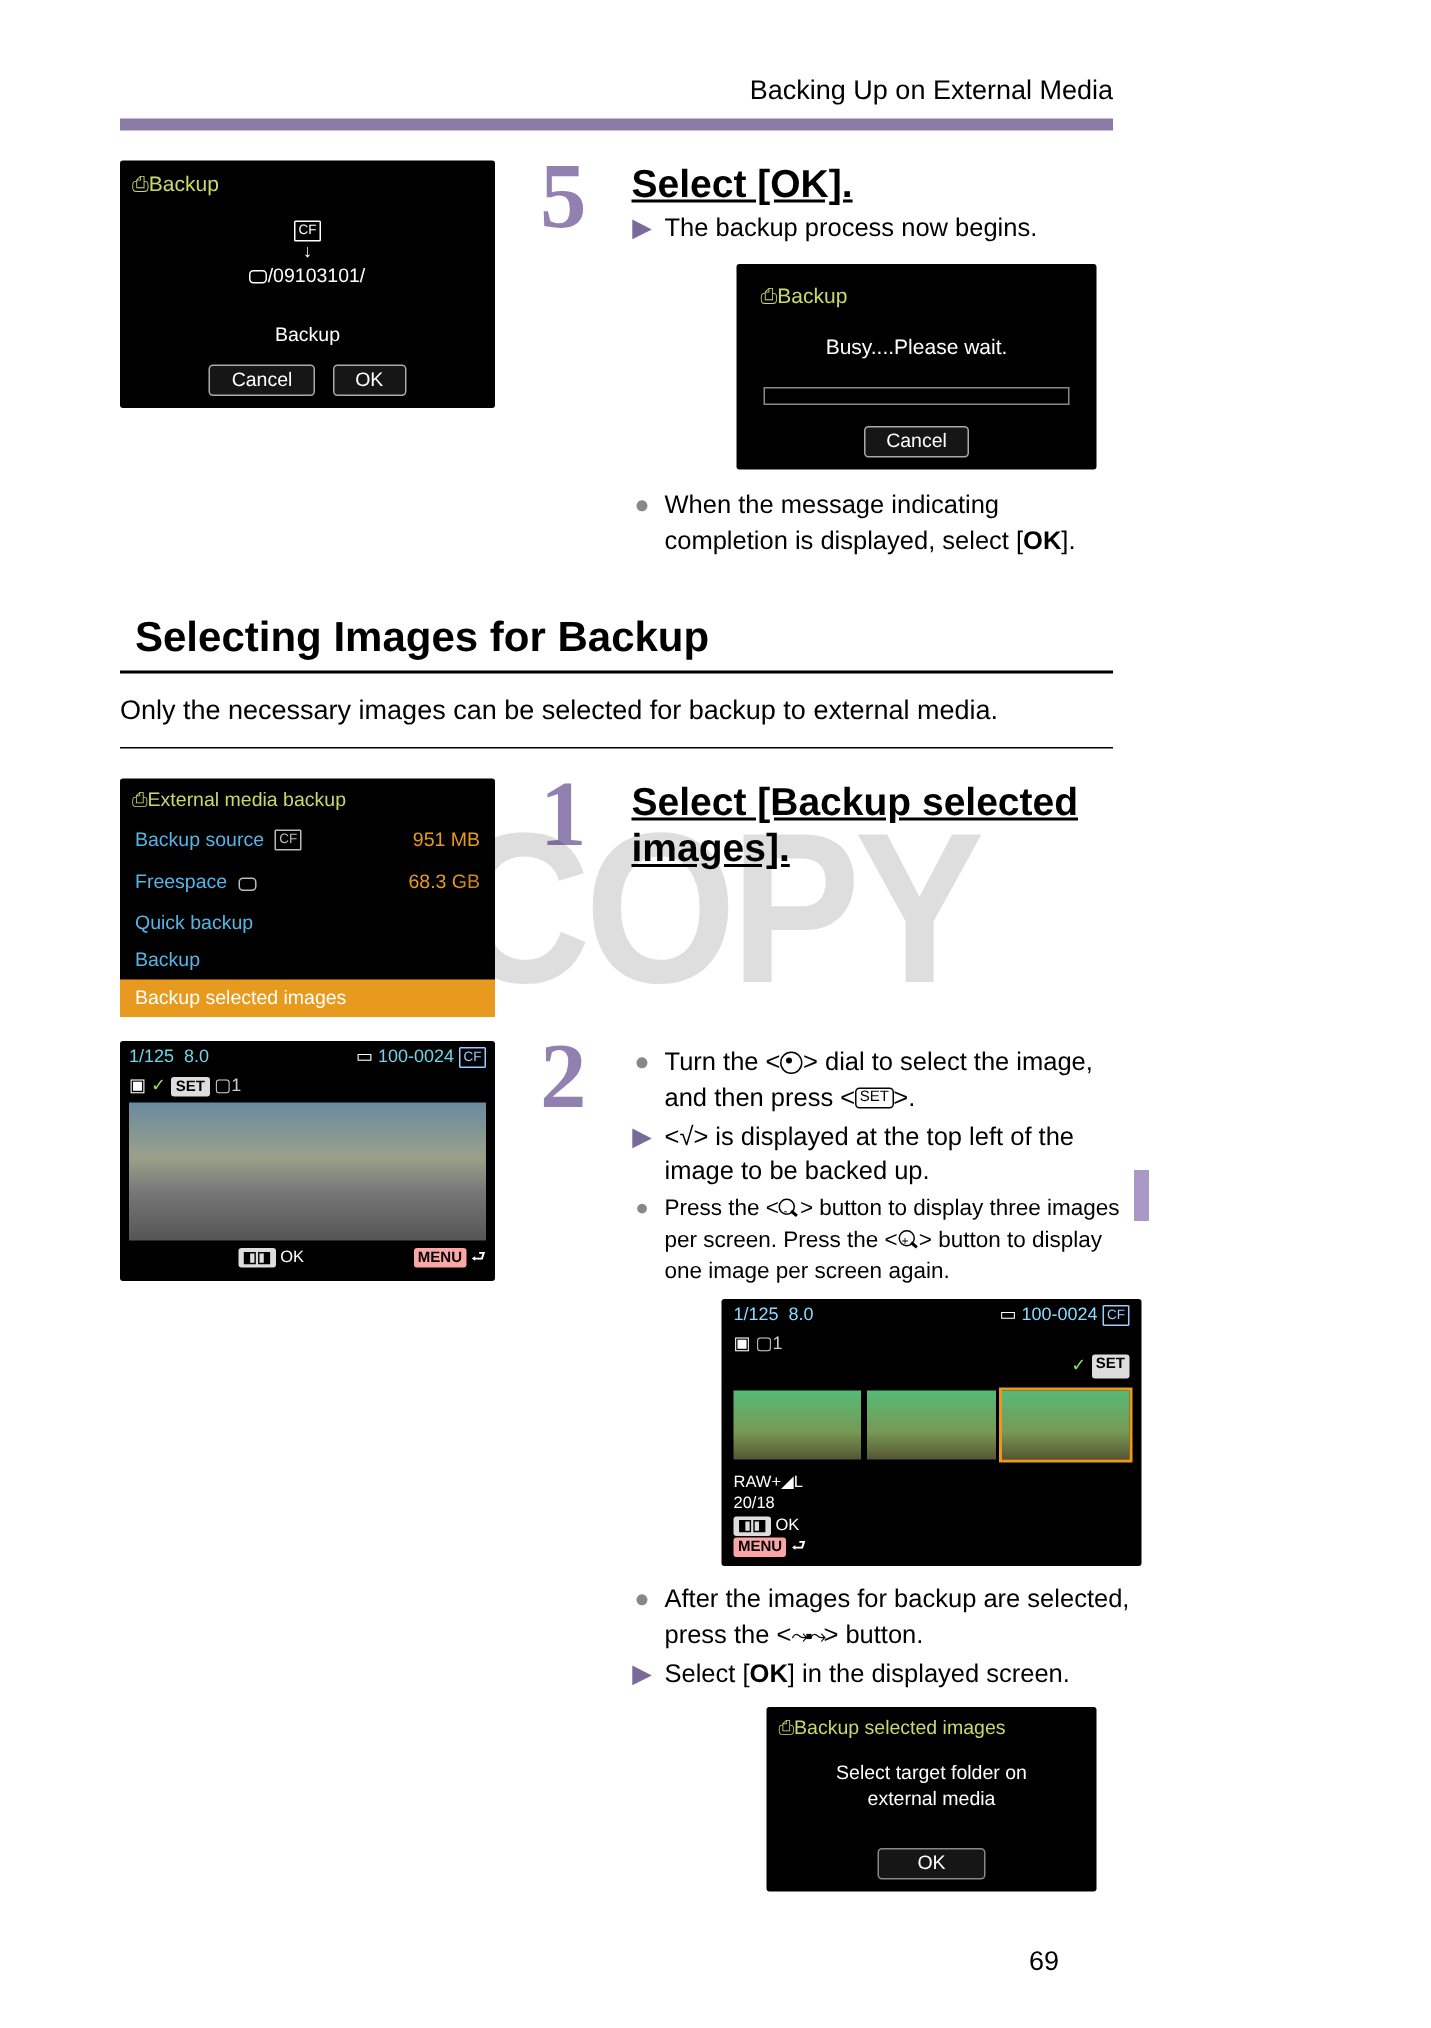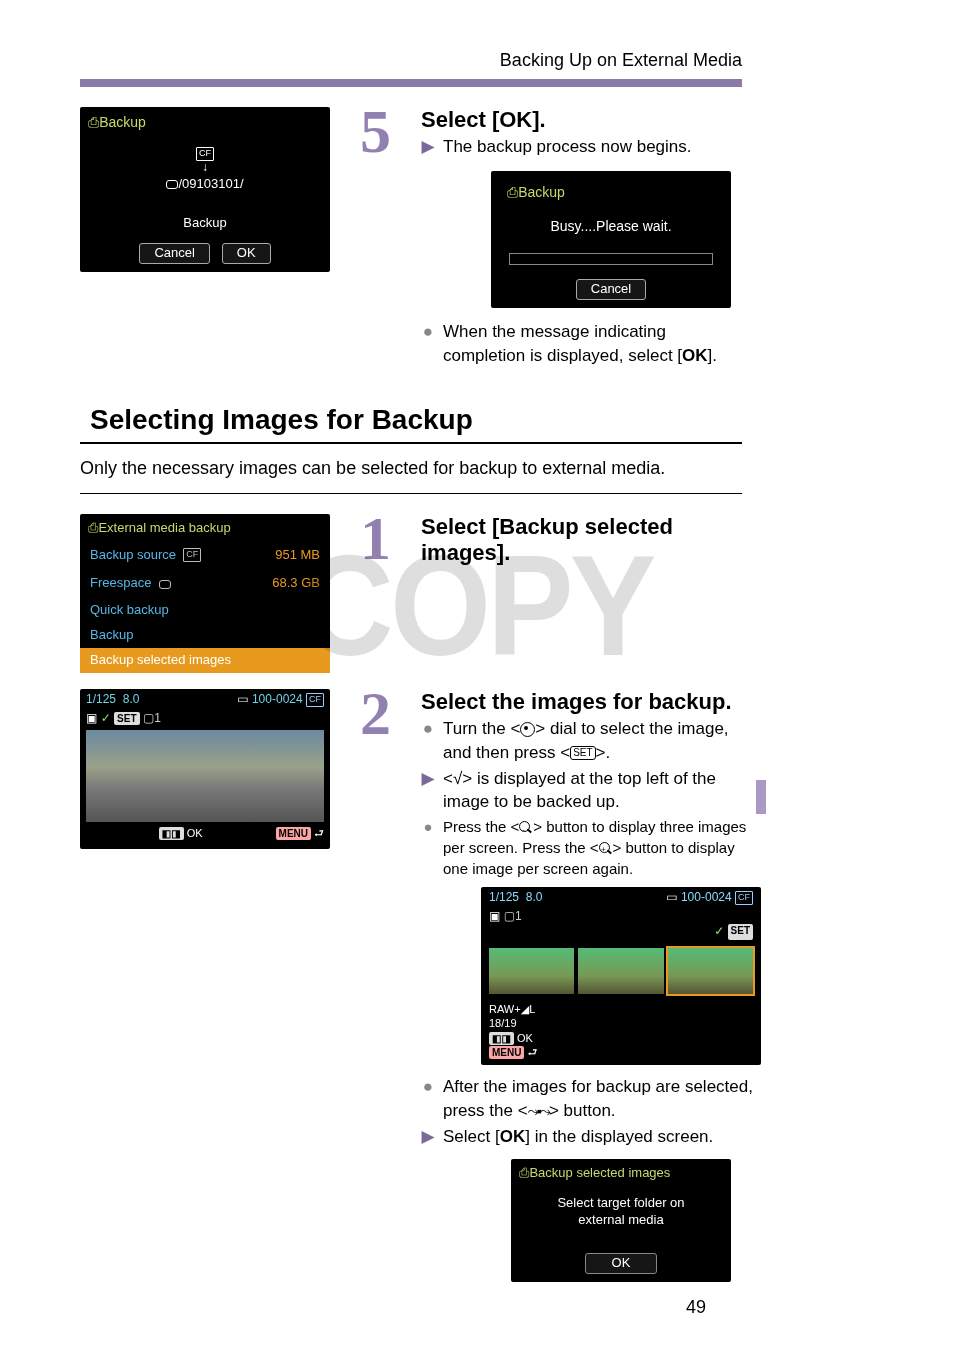--- a/index.html
+++ b/index.html
@@ -84,21 +84,22 @@
     font-weight: bold;
     color: #9280b1;
     font-family: "Times New Roman", serif;
     line-height: 0.8;
   }
   .stepbody {
     flex: 1;
   }
   .step-title {
     font-weight: bold;
-    font-size: 22px;
+    font-size: 26px;
+    text-decoration: underline;
   }
   .inst {
     font-size: 17px;
     line-height: 1.4;
   }
   .tri { color: #7a6a9a; }
   .dot { color: #888; }
   .bold { font-weight: bold; }
   .lcd-busy {
     width: 240px;
@@ -385,21 +386,20 @@
           <span></span>
           <span><span class="setbadge">◧◨</span> <span>OK</span></span>
           <span><span class="menubadge">MENU</span> <span>⮐</span></span>
         </div>
       </div>
     </div>
 
     <div class="big-num">2</div>
 
     <div class="stepbody">
-      <div class="step-title">Select the images for backup.</div>
 
       <div class="inst bullet-row">
         <span class="m dot">●</span>
         <span class="t">
           <span>Turn the &lt;</span><span class="dial-icon"></span><span>&gt; dial to select the image, and then press &lt;</span><span class="set-icon">SET</span><span>&gt;.</span>
         </span>
       </div>
 
       <div class="inst bullet-row">
         <span class="m tri">▶</span>
@@ -419,21 +419,21 @@
           <span><span>▭</span>&nbsp;<span style="color:#8df">100-0024</span>&nbsp;<span class="cf-icon" style="border-color:#9cf;color:#9cf">CF</span></span>
         </div>
         <div style="padding:0 8px;font-size:12px"><span>▣</span> <span style="color:#ccc">▢1</span></div>
         <div class="tickline"><span style="color:#8ee06a">✓</span>&nbsp;<span class="setbadge">SET</span></div>
         <div class="grid">
           <div class="thumb"></div>
           <div class="thumb"></div>
           <div class="thumb sel"></div>
         </div>
         <div class="botbar">
-          <span><span>RAW+</span><span>◢L</span><br><span>18/19</span></span>
+          <span><span>RAW+</span><span>◢L</span><br><span>20/18</span></span>
           <span><span class="setbadge">◧◨</span> <span>OK</span></span>
           <span><span class="menubadge">MENU</span> <span>⮐</span></span>
         </div>
       </div>
 
       <div class="inst bullet-row">
         <span class="m dot">●</span>
         <span class="t">
           <span>After the images for backup are selected, press the &lt;</span><span class="jump-icon">⤳▪⤳</span><span>&gt; button.</span>
         </span>
@@ -451,14 +451,14 @@
         <div class="msg">
           <div>Select target folder on</div>
           <div>external media</div>
         </div>
         <div><span class="okb">OK</span></div>
       </div>
     </div>
   </div>
 
   <div class="copy-wm">COPY</div>
-  <div class="pagenum">49</div>
+  <div class="pagenum">69</div>
 </div>
 
 </body></html>

